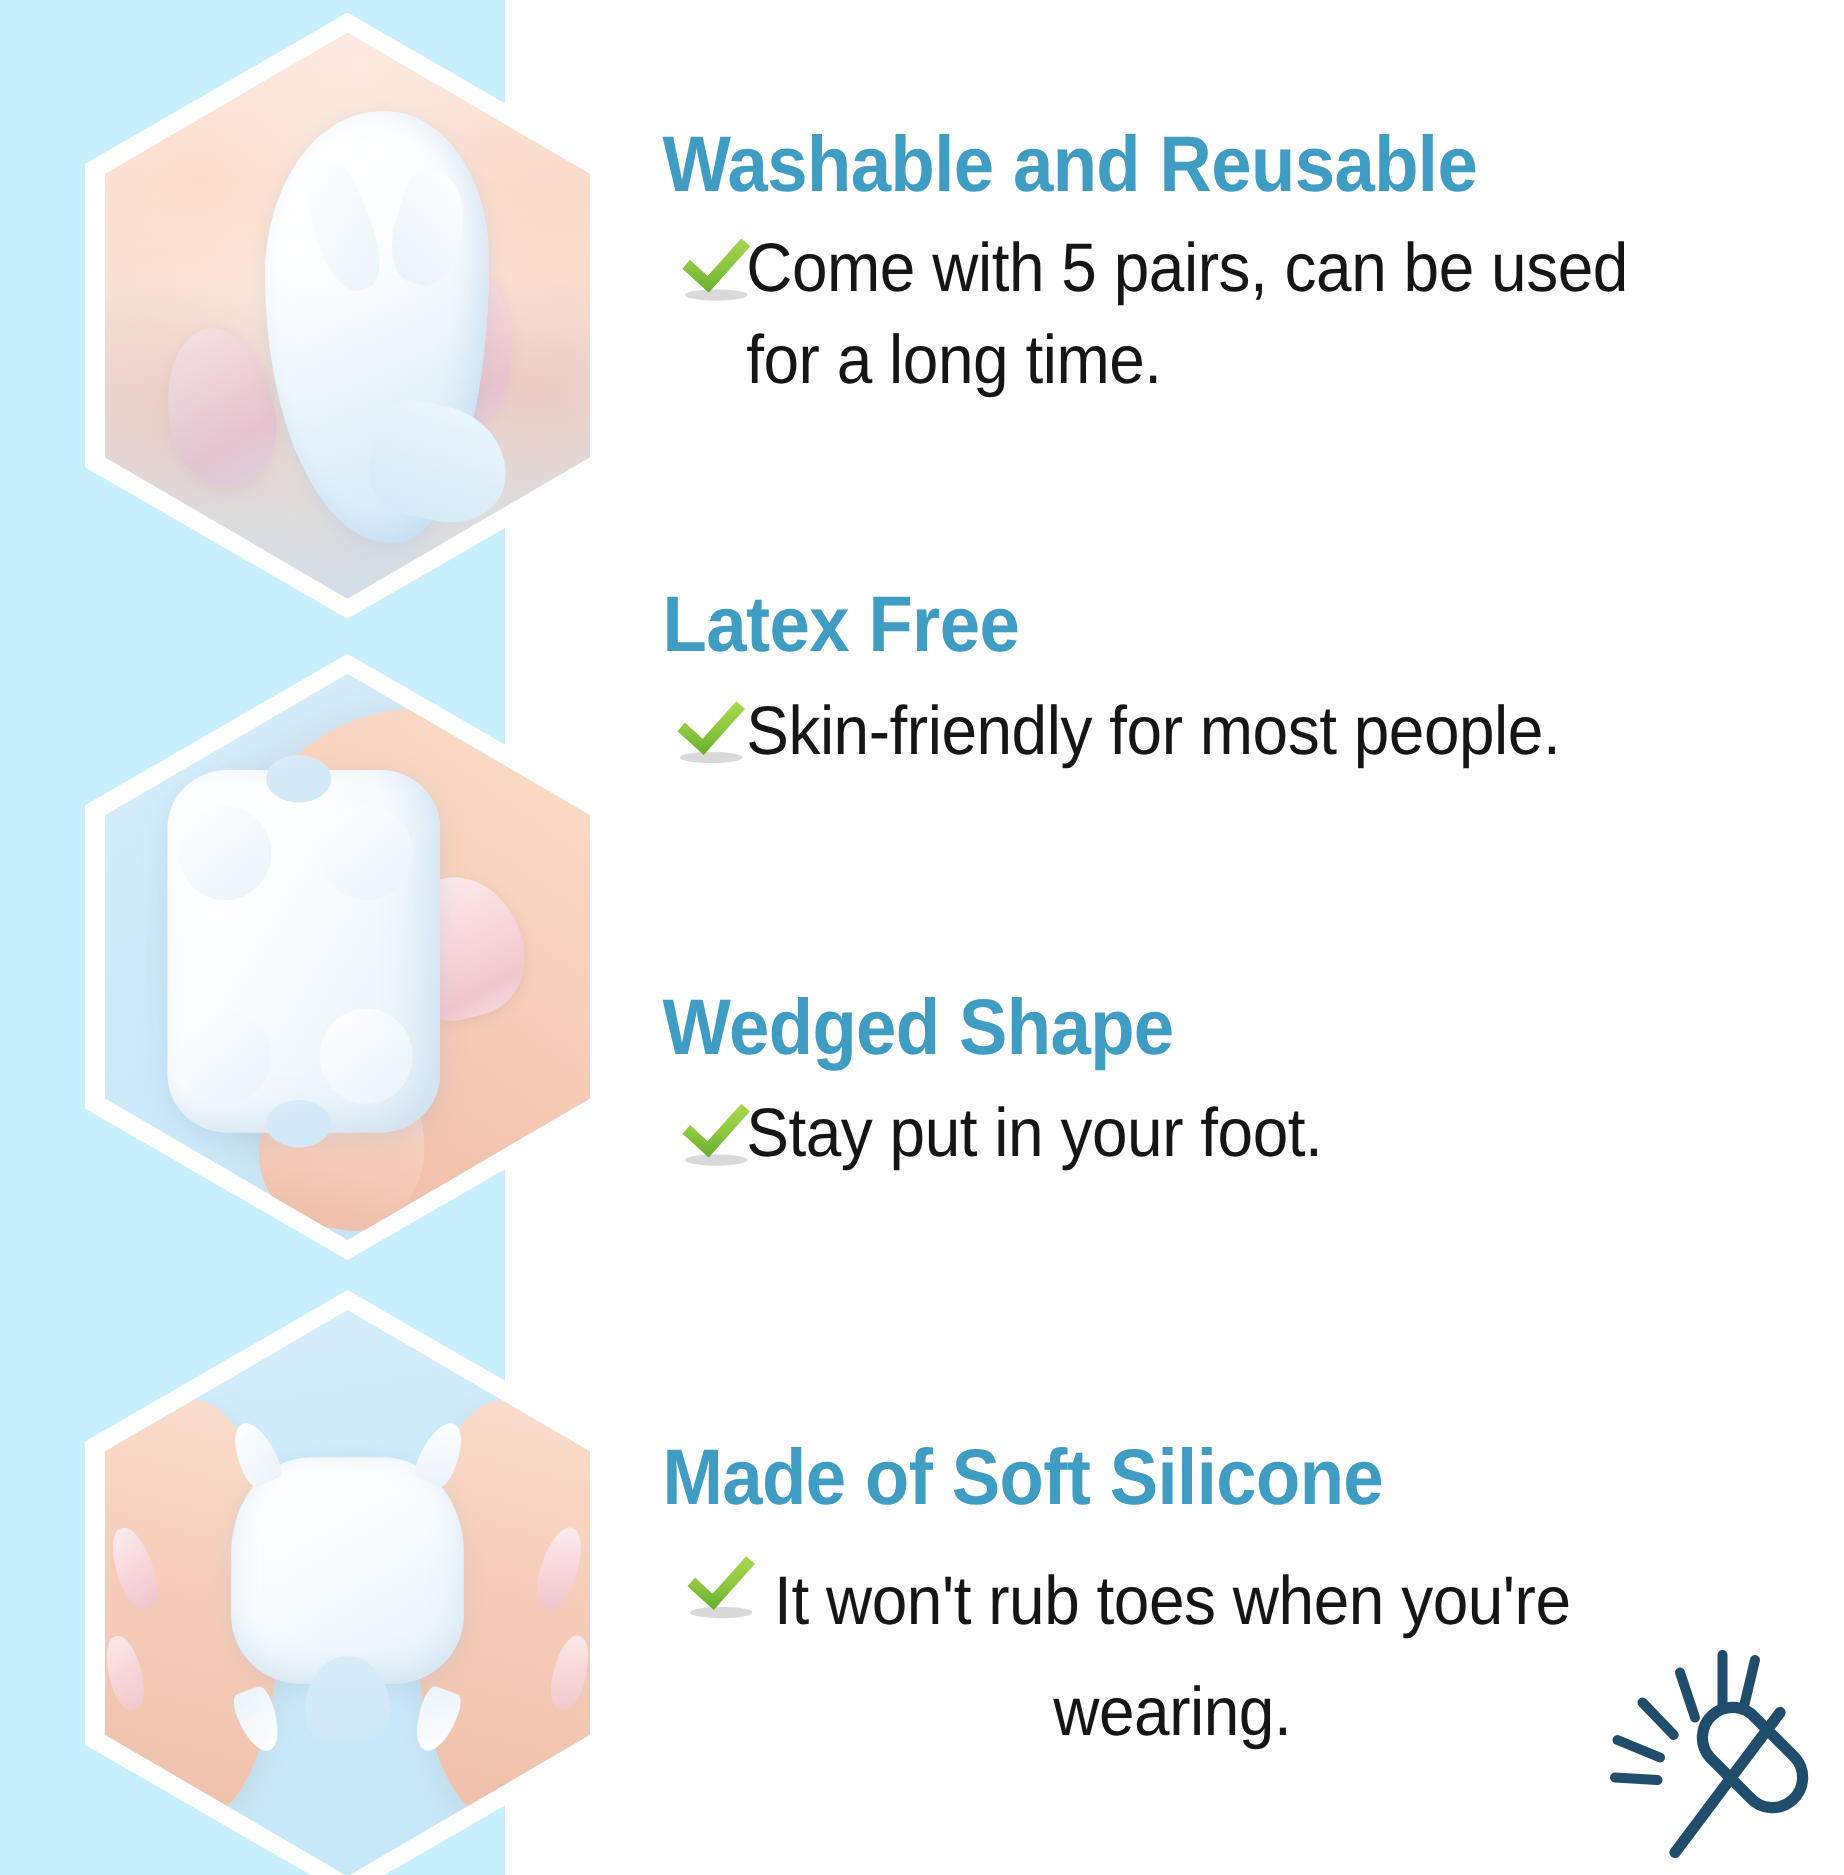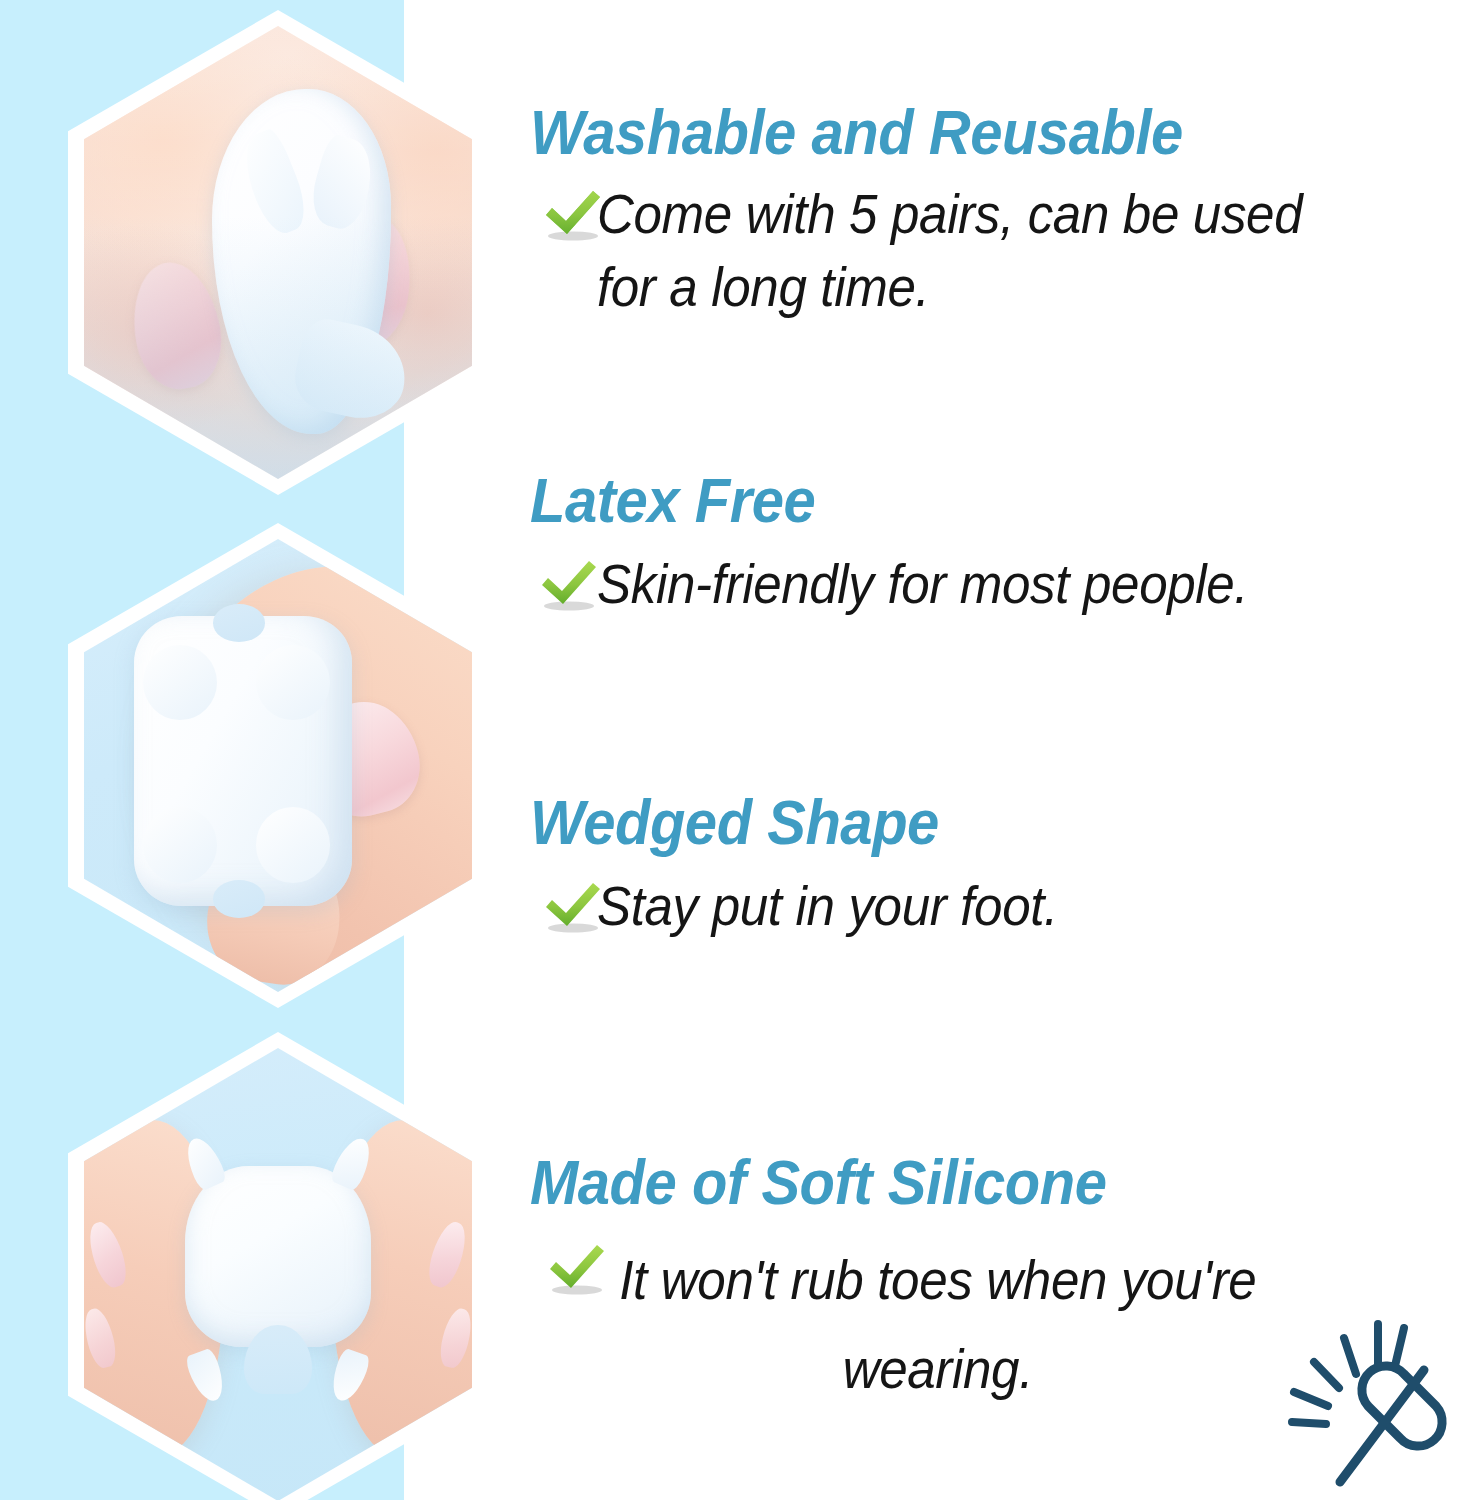--- a/index.html
+++ b/index.html
@@ -7,21 +7,20 @@
     padding: 0;
     background: #ffffff;
   }
   #page {
     position: relative;
     width: 1475px;
     height: 1500px;
     background: #ffffff;
     overflow: hidden;
     font-family: "Liberation Sans", sans-serif;
-    font-style: italic;
   }
 
   
   .blue-band {
     position: absolute;
     left: 0;
     top: 0;
     width: 404px;
     height: 1500px;
     background: #c7effd;

